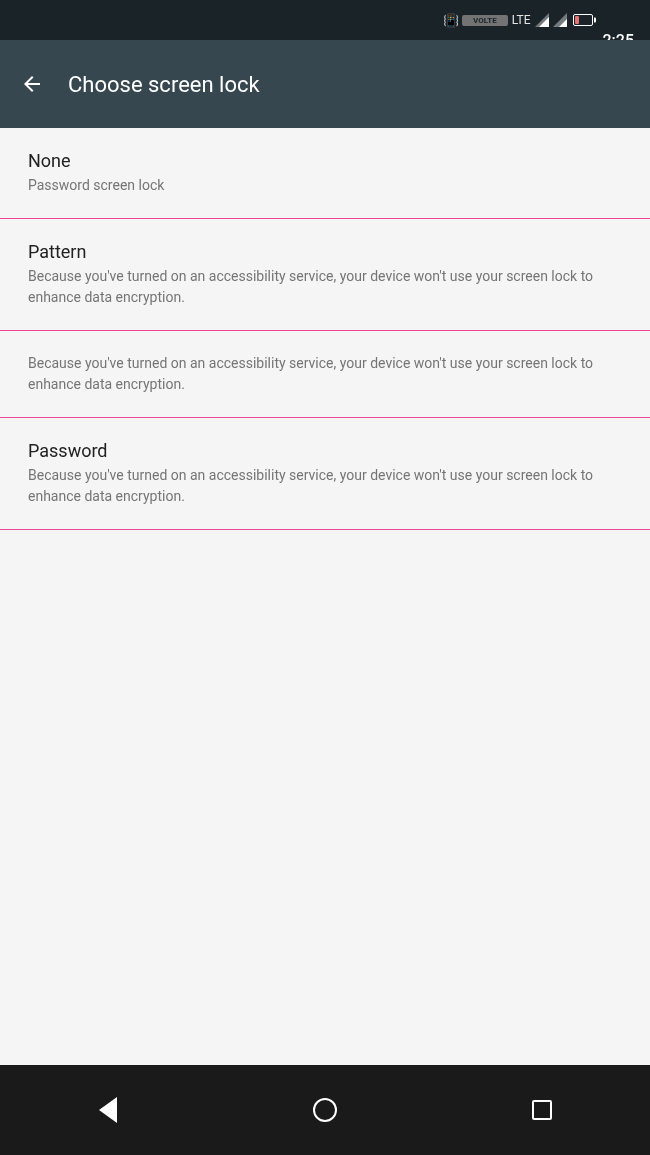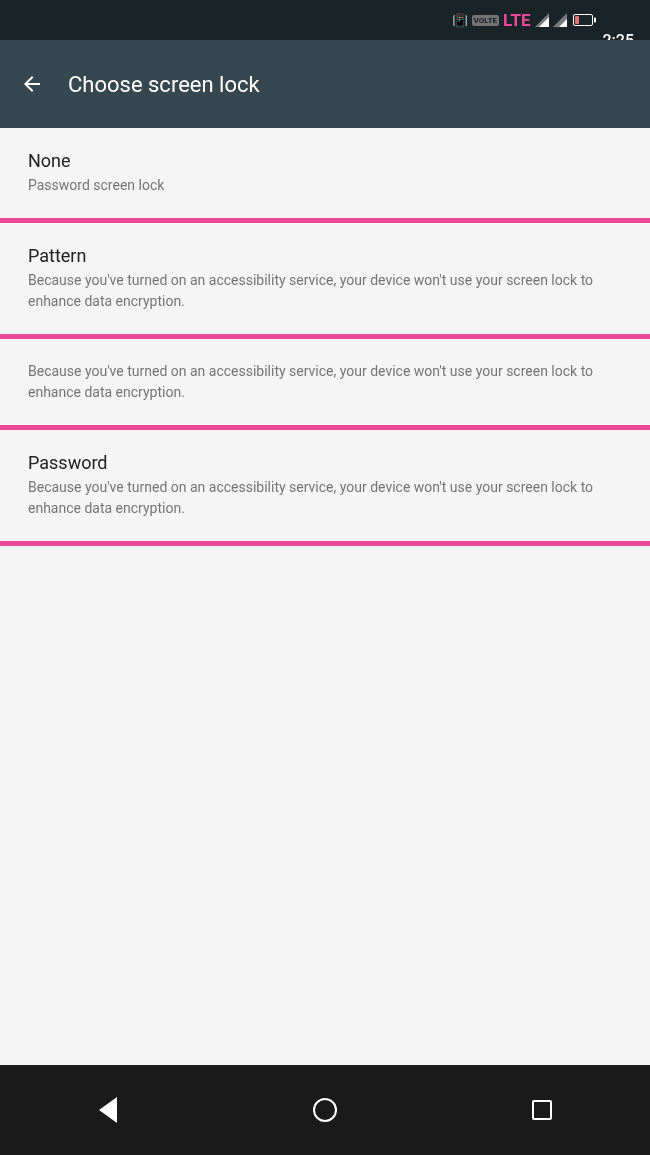--- a/index.html
+++ b/index.html
@@ -46,21 +46,21 @@
     .status-icon {
       color: white;
       font-size: 11px;
     }
 
     .volte-badge {
       background: #737373;
       color: #1a2327;
       font-size: 8px;
       font-weight: 700;
-      padding: 1px 2px;
+      padding: 1px 11px;
       border-radius: 2px;
     }
 
     .battery-icon {
       width: 20px;
       height: 12px;
       border: 1.5px solid white;
       border-radius: 2px;
       position: relative;
       display: inline-flex;
@@ -116,21 +116,21 @@
     
     .content {
       flex: 1;
       background: #f5f5f5;
       overflow-y: auto;
     }
 
     .list-item {
       background: #f5f5f5;
       padding: 22px 28px;
-      border-bottom: 5px solid #ec4899;
+      border-bottom: 1px solid #ec4899;
       cursor: pointer;
     }
 
     .item-title {
       font-size: 18px;
       color: #212121;
       font-weight: 400;
       margin-bottom: 4px;
     }
 
@@ -193,21 +193,21 @@
       letter-spacing: -1px;
     }
   </style>
 </head>
 <body>
 
 <div class="status-bar">
   <div class="status-bar-icons">
     <span class="vibrate-icon">📳</span>
     <span class="volte-badge">VOLTE</span>
-    <span class="status-icon" style="color:#ec4899;font-size:17px;font-weight:bold;">LTE</span>
+    <span class="status-icon" style="color:#e5e5e5;font-size:12px;font-weight:normal;">LTE</span>
     <svg width="14" height="14" viewBox="0 0 14 14">
       <polygon points="14,0 14,14 0,14" fill="white" opacity="0.4"></polygon>
       <polygon points="14,4 14,14 4,14" fill="white"></polygon>
     </svg>
     <svg width="14" height="14" viewBox="0 0 14 14">
       <polygon points="14,0 14,14 0,14" fill="white" opacity="0.4"></polygon>
       <polygon points="14,6 14,14 6,14" fill="white"></polygon>
     </svg>
     <div class="battery-icon">
       <div class="battery-fill"></div>

